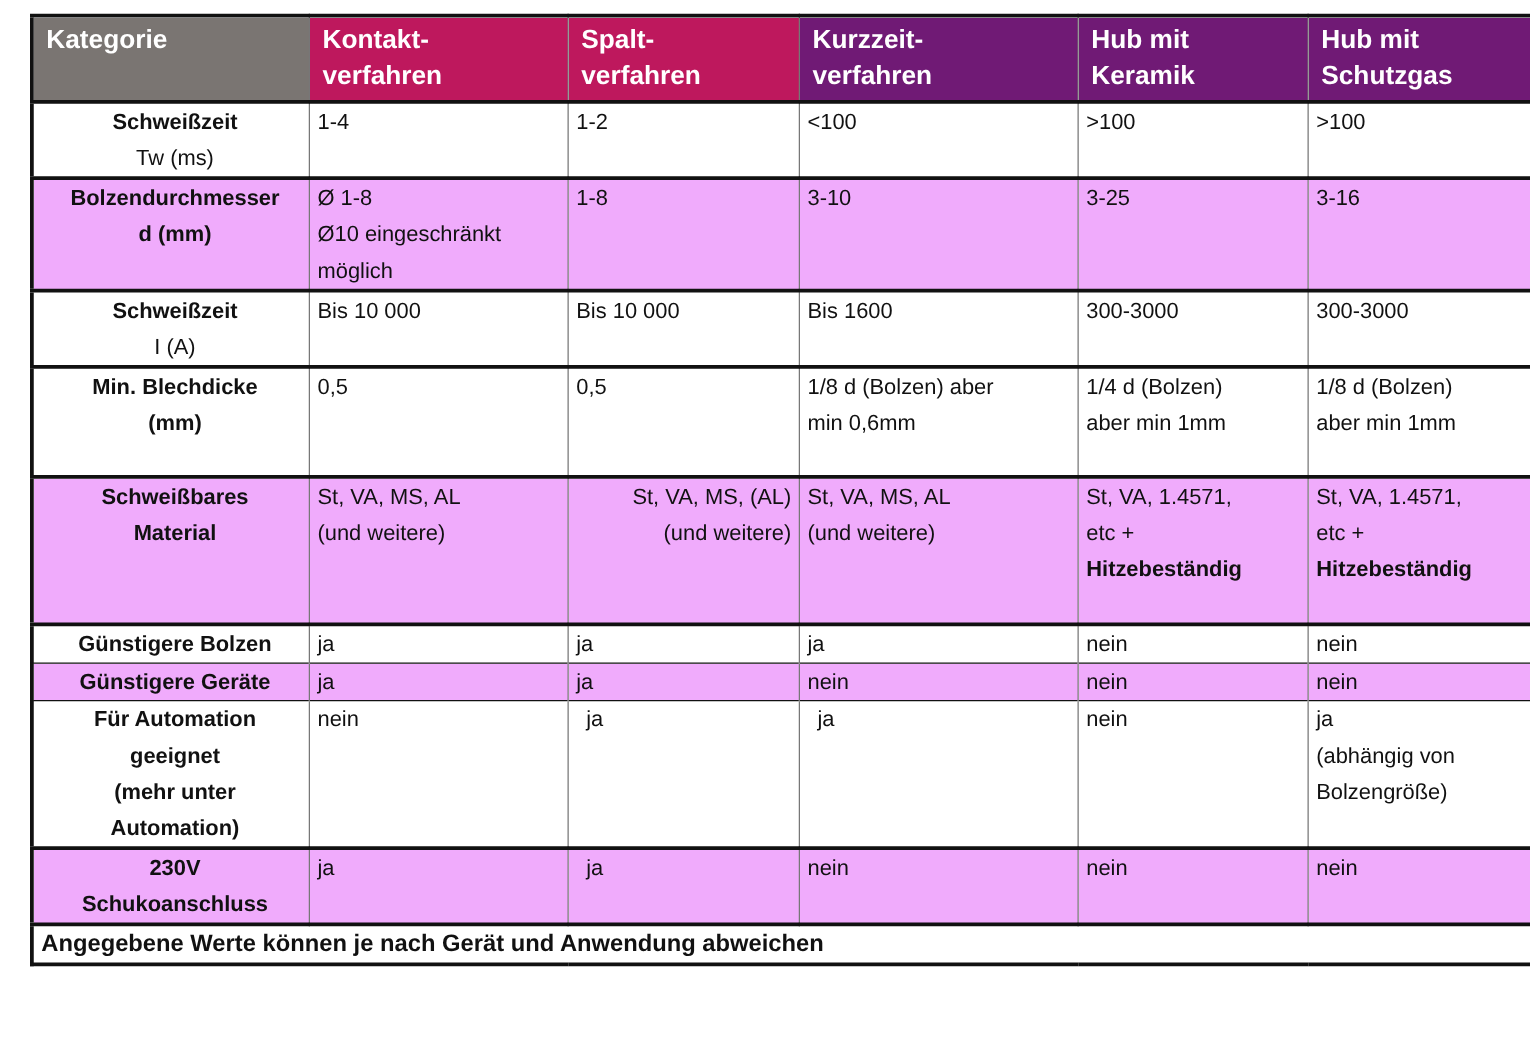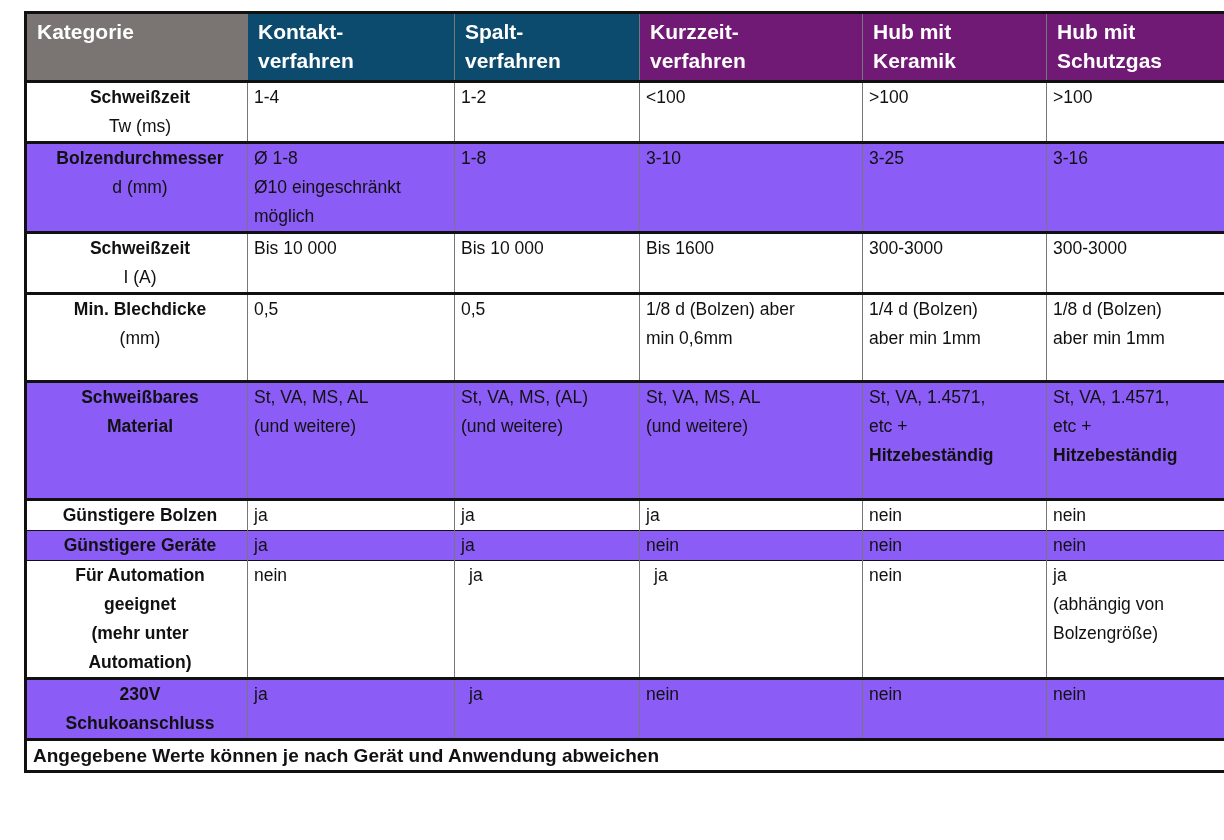--- a/index.html
+++ b/index.html
@@ -12,25 +12,25 @@
   }
   table.cmp td, table.cmp th {
     border-left: 1px solid #777; border-right: 1px solid #777;
     padding: 0 6px; vertical-align: top; overflow: hidden;
   }
   table.cmp tr { border-top: 3px solid #111; }
   table.cmp tr.thin { border-top: 1.5px solid #111; }
   table.cmp { border: 3px solid #111; }
   th { font-weight: bold; color: #fff; text-align: left; font-size: 21px; line-height: 29px; padding: 3px 10px !important; }
   th.cat { background: #7a7572; }
-  th.red { background: #0c4a6e; }
+  th.red { background: #be185d; }
   th.org { background: #701a75; }
   td.lbl { font-weight: bold; text-align: center; padding-left: 12px !important; }
   td.val { text-align: left; }
-  tr.gray td { background: #8b5cf6; }
+  tr.gray td { background: #f0abfc; }
   .b { font-weight: bold; }
   td.foot { text-align: left; font-weight: bold; font-size: 19px; border: none; }
 </style>
 </head>
 <body>
 
 <table class="cmp">
   <colgroup>
     <col style="width:222px">
       <col style="width:207px">
@@ -82,21 +82,21 @@
           <div>&gt;100</div>
         </td>
     <td class="val">
           <div>&gt;100</div>
         </td>
   </tr>
 
   <tr class="gray" style="height:89px">
     <td class="lbl">
           <div>Bolzendurchmesser</div>
-          <div style="font-weight:normal">d (mm)</div>
+          <div style="font-weight:bold">d (mm)</div>
         </td>
     <td class="val">
           <div>Ø 1-8</div>
           <div>Ø10 eingeschränkt</div>
           <div>möglich</div>
         </td>
     <td class="val">
           <div>1-8</div>
         </td>
     <td class="val">
@@ -129,21 +129,21 @@
         </td>
     <td class="val">
           <div>300-3000</div>
         </td>
   </tr>
 
 
   <tr style="height:88px">
     <td class="lbl">
           <div>Min. Blechdicke</div>
-          <div style="font-weight:normal">(mm)</div>
+          <div style="font-weight:bold">(mm)</div>
         </td>
     <td class="val">
           <div>0,5</div>
         </td>
     <td class="val">
           <div>0,5</div>
         </td>
     <td class="val">
           <div>1/8 d (Bolzen) aber</div>
           <div>min 0,6mm</div>
@@ -160,21 +160,21 @@
 
   <tr class="gray" style="height:118px">
     <td class="lbl">
           <div>Schweißbares</div>
           <div>Material</div>
         </td>
     <td class="val" style="text-align:left">
           <div>St, VA, MS, AL</div>
           <div>(und weitere)</div>
         </td>
-    <td class="val" style="text-align:left">
+    <td class="val" style="text-align:right">
           <div>St, VA, MS, (AL)</div>
           <div>(und weitere)</div>
         </td>
     <td class="val">
           <div>St, VA, MS, AL</div>
           <div>(und weitere)</div>
         </td>
     <td class="val">
           <div>St, VA, 1.4571,</div>
           <div>etc +</div>

